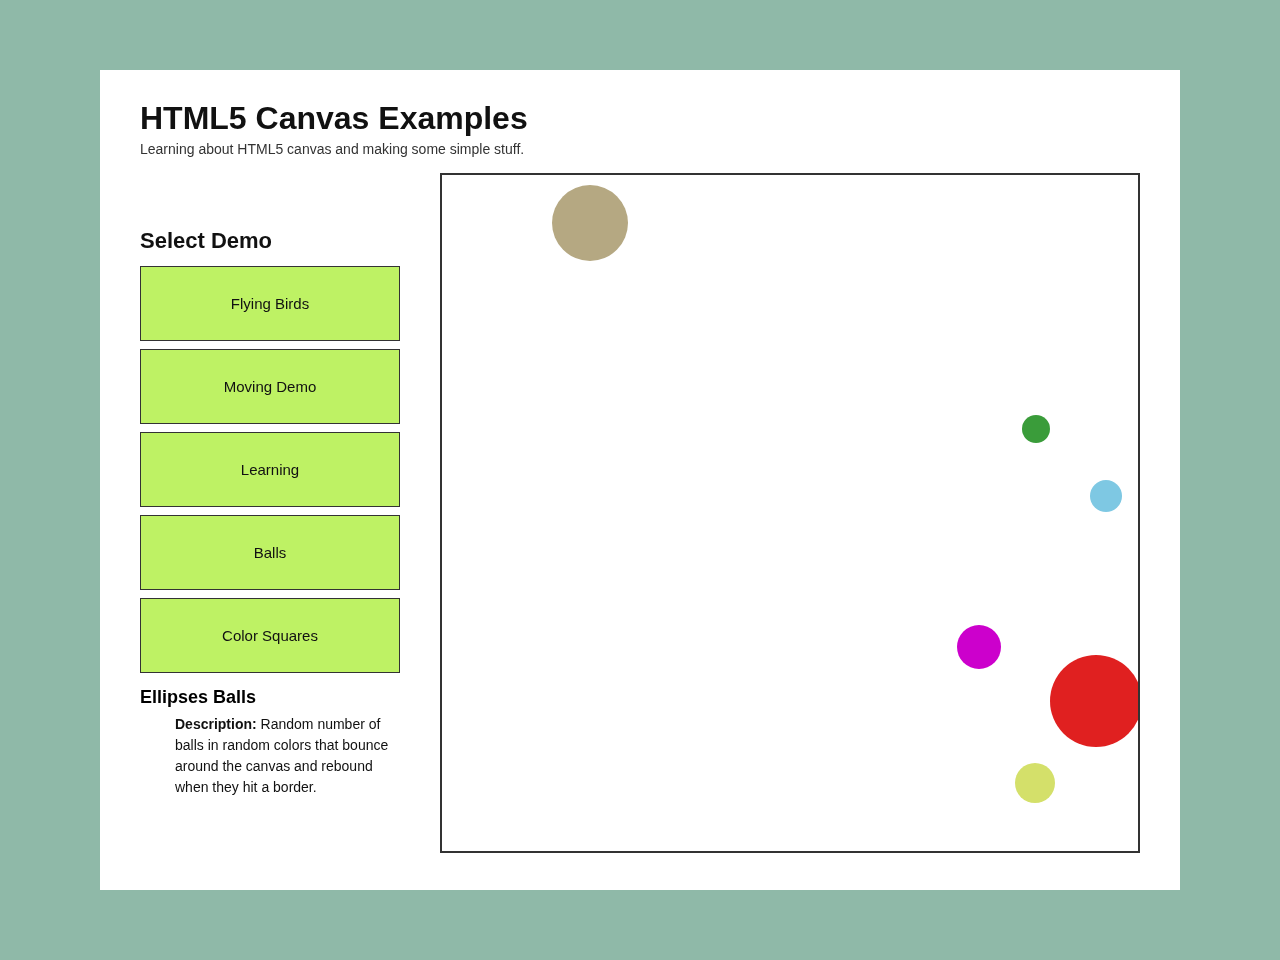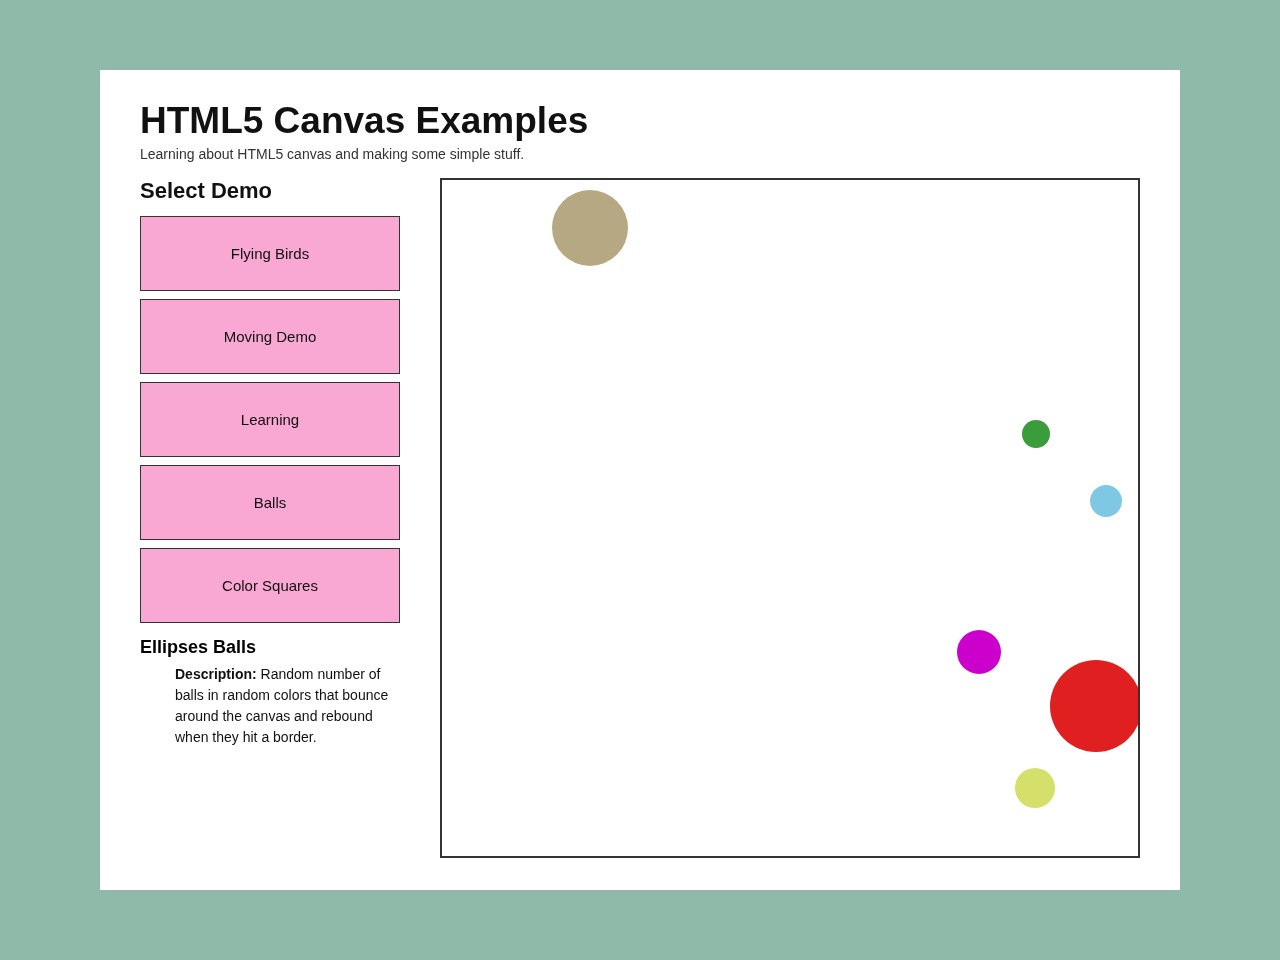--- a/index.html
+++ b/index.html
@@ -15,56 +15,56 @@
 
     .main-container {
       background: #ffffff;
       width: 1080px;
       min-height: 820px;
       padding: 30px 40px;
       position: relative;
     }
 
     .page-title {
-      font-size: 37px;
+      font-size: 32px;
       font-weight: bold;
       color: #111;
       margin-bottom: 4px;
     }
 
     .page-subtitle {
       font-size: 14px;
       color: #333;
       margin-bottom: 16px;
     }
 
     .content-area {
       display: flex;
       gap: 40px;
-      align-items: flex-start;
+      align-items: center;
     }
 
     .sidebar {
       width: 260px;
       flex-shrink: 0;
     }
 
     .select-demo-label {
       font-size: 22px;
       font-weight: bold;
       margin-bottom: 12px;
       color: #111;
     }
 
     .demo-button {
       display: block;
       width: 100%;
       padding: 28px 10px;
       margin-bottom: 8px;
-      background: #f9a8d4;
+      background: #bef264;
       border: 1.5px solid #333;
       font-size: 15px;
       color: #111;
       cursor: pointer;
       text-align: center;
     }
 
     .demo-info {
       margin-top: 14px;
     }

